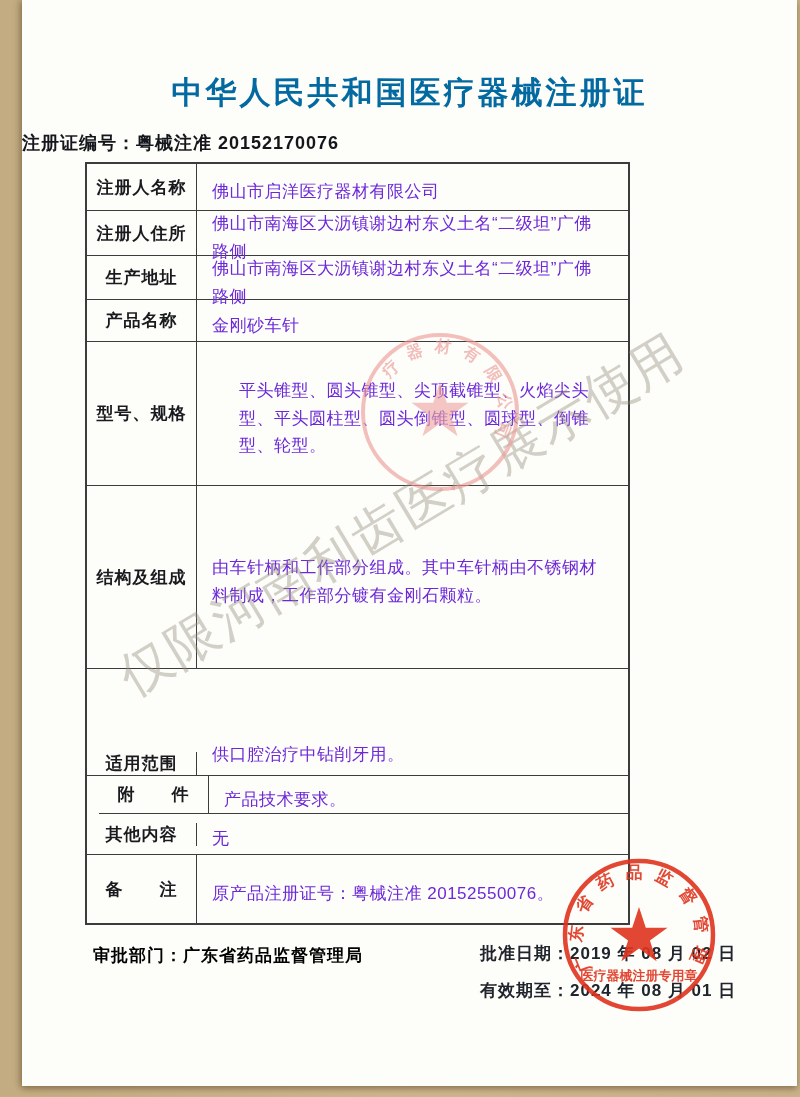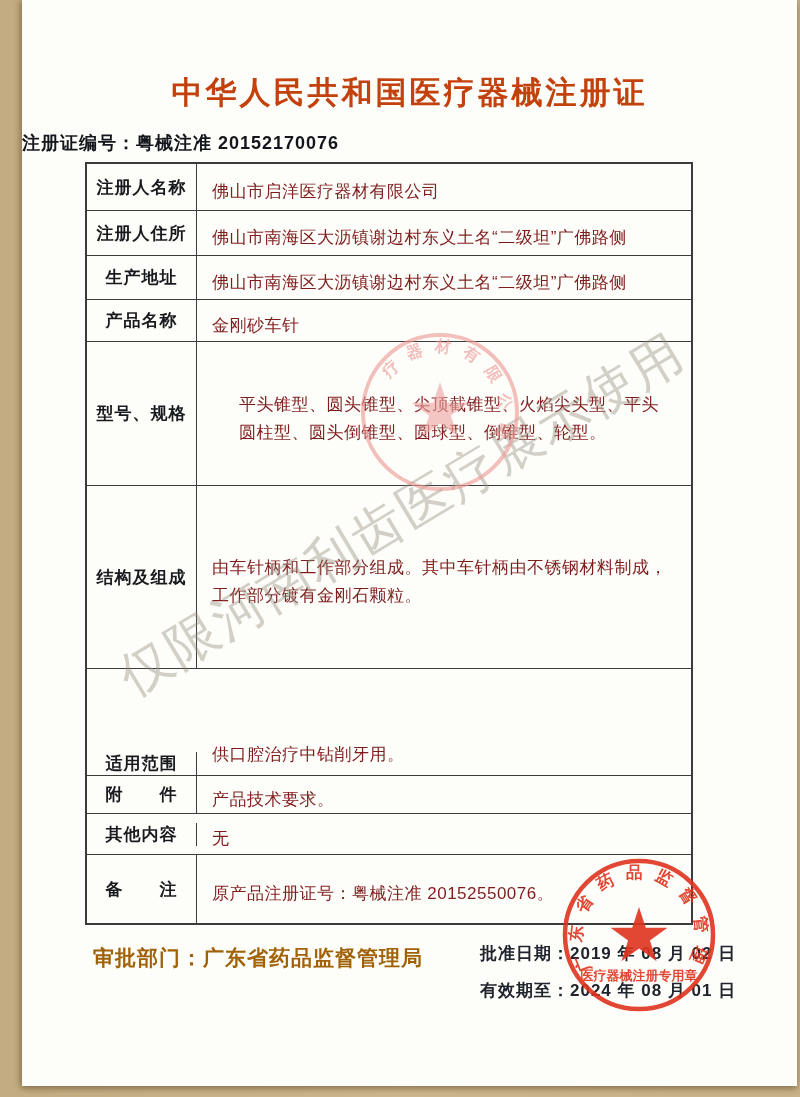--- a/index.html
+++ b/index.html
@@ -16,52 +16,52 @@
   }
   .paper {
     position:absolute; left:22px; top:0; width:775px; height:1086px;
     background:#fdfdfa;
     box-shadow:-3px 0 6px rgba(90,70,40,.30), 0 3px 6px rgba(90,70,40,.45);
     overflow:hidden;
   }
   .doc-title {
     position:absolute; top:72px; left:0; width:100%;
     text-align:center; font-size:31px; font-weight:bold;
-    letter-spacing:3px; color:#c2410c;
+    letter-spacing:3px; color:#0369a1;
   }
   .doc-subtitle {
     position:absolute; top:131px; left:0; width:100%;
     text-align:left; font-size:18px; font-weight:bold; color:#14161c;
     letter-spacing:1px;
   }
   .cert-table {
-    position:absolute; left:63px; top:162px; width:608px;
+    position:absolute; left:63px; top:162px; width:545px;
     border:2px solid #3c3c3c; z-index:1; background:transparent;
   }
   .trow { display:flex; border-bottom:1px solid #3c3c3c; }
   .trow:last-child { border-bottom:none; }
   .trow:nth-child(1){height:47px;} .trow:nth-child(2){height:45px;justify-content:center;}
   .trow:nth-child(3){height:44px;} .trow:nth-child(4){height:42px;}
   .trow:nth-child(5){height:144px;gap:27px;} .trow:nth-child(6){height:183px;}
-  .trow:nth-child(7){height:107px;align-items:flex-end;} .trow:nth-child(8){height:38px;}
+  .trow:nth-child(7){height:107px;align-items:flex-end;} .trow:nth-child(8){height:38px;margin-left:12px;}
   .trow:nth-child(9){height:41px;align-items:center;} .trow:nth-child(10){height:68px;}
   .tlbl {
     width:110px; flex:0 0 110px; border-right:1px solid #3c3c3c;
     display:flex; align-items:center; justify-content:center;
     font-weight:bold; font-size:17px; color:#191a1e; letter-spacing:1px;
     text-align:center;
   }
   .tval {
     flex:1; display:flex; align-items:center;
-    font-size:17px; color:#7f1d1d; padding:16px 24px 6px 15px;
+    font-size:17px; color:#6d28d9; padding:16px 24px 6px 15px;
     line-height:1.62; letter-spacing:0.5px;
   }
   .footer-left {
-    position:absolute; left:71px; top:944px; font-size:21px;
-    font-weight:bold; color:#a16207; letter-spacing:1px;
+    position:absolute; left:71px; top:944px; font-size:17px;
+    font-weight:bold; color:#000000; letter-spacing:1px;
   }
   .footer-right {
     position:absolute; left:458px; top:942px; font-size:17px;
     font-weight:bold; color:#20242c; letter-spacing:1px; z-index:2;
   }
   .footer-right .line { margin-bottom:14px; white-space:nowrap; }
   .watermark {
     position:absolute; left:380px; top:515px;
     transform:translate(-50%,-50%) rotate(-31deg);
     font-size:52px; letter-spacing:2px; white-space:nowrap;

